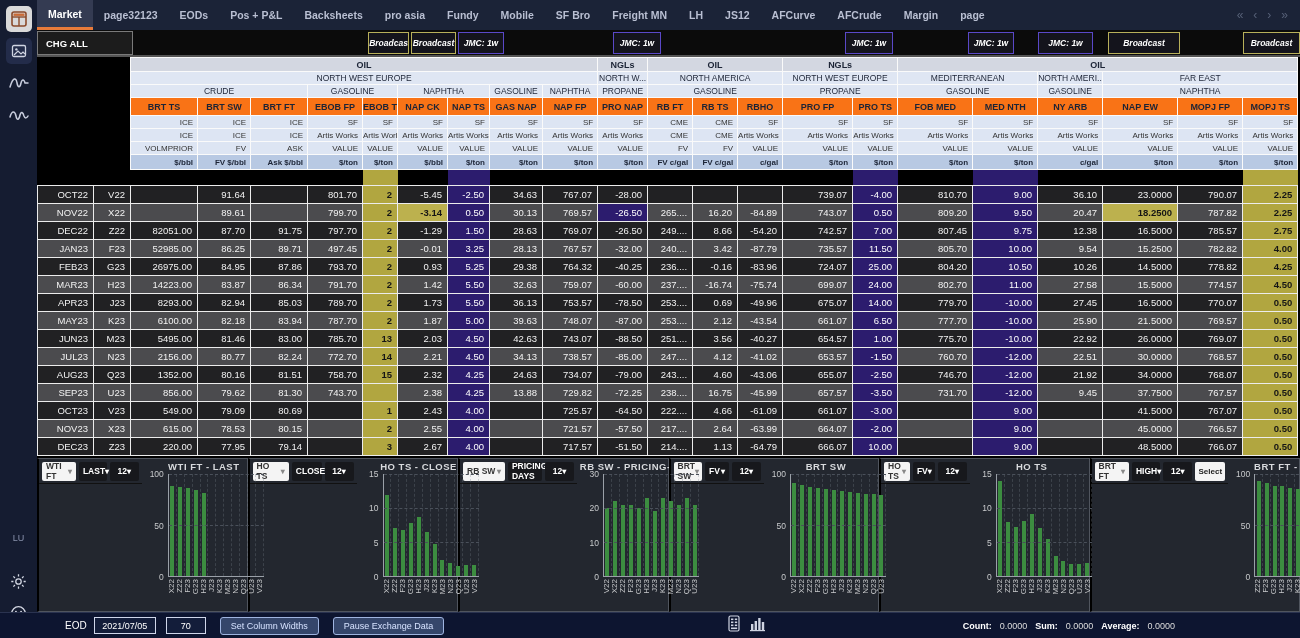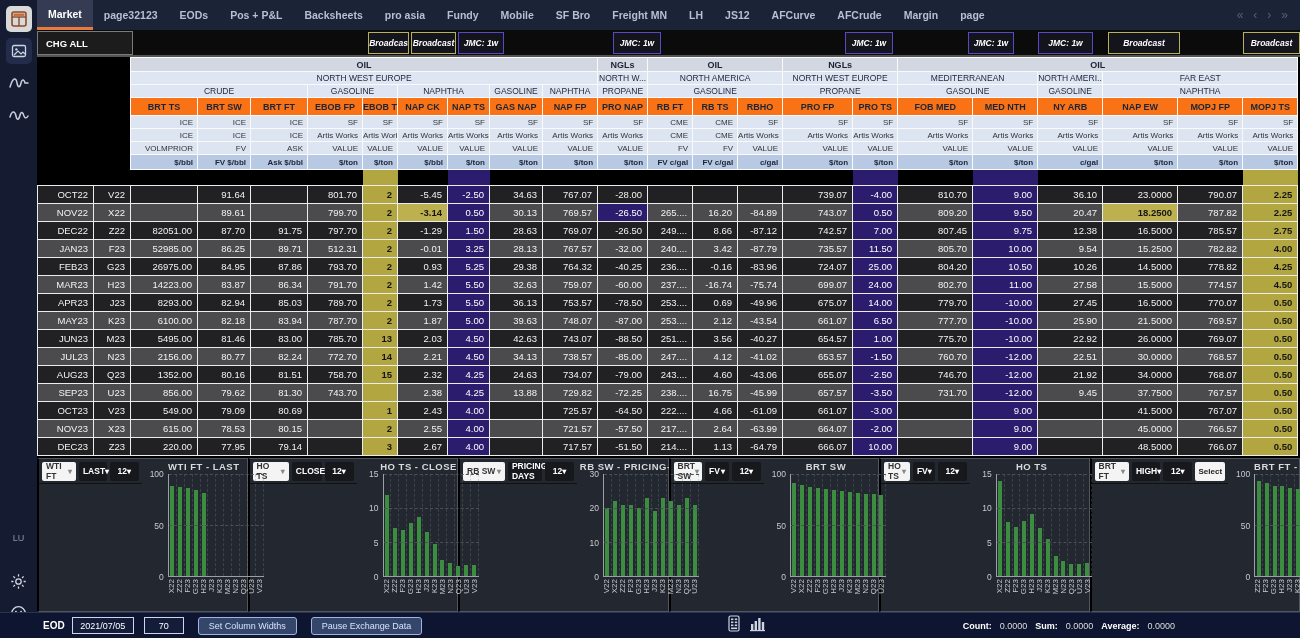--- a/index.html
+++ b/index.html
@@ -69,21 +69,21 @@
   .plot { flex:1; position:relative; border-left:1.5px solid #9aa0a8; border-bottom:1.5px solid #9aa0a8; display:flex; align-items:flex-end; }
   .gridline { position:absolute; left:0; right:0; border-top:1px dashed #4a505a; }
   .slot { flex:1; height:100%; display:flex; align-items:flex-end; justify-content:center; border-right:1px dashed rgba(120,128,140,.30); }
   .bar { width:58%; background:#3c8d40; }
   .xlabels { height:32px; display:flex; }
   .xl { flex:1; display:flex; justify-content:center; align-items:flex-start; overflow:hidden; }
   .xl span { writing-mode:vertical-rl; transform:rotate(180deg); color:#c8cacc; font-size:8px; line-height:1; margin-top:2px; }
 
   
   #footer { position:absolute; left:0; bottom:0; width:1300px; height:26px; background:#0d1530; border-top:1px solid #2a3350; display:flex; align-items:center; z-index:6; }
-  .f-eod { color:#fff; font-size:10px; font-weight:bold; margin-left:43px; }
+  .f-eod { color:#fff; font-size:10px; font-weight:normal; margin-left:65px; }
   .f-box { border:1px solid #cfd6ea; color:#fff; font-size:9px; height:17px; display:flex; align-items:center; justify-content:center; margin-left:7px; background:#131d3a; }
   .f-btn { background:#35466b; border:1px solid #9fb4e0; color:#d6e2ff; font-size:9px; height:18px; border-radius:3px; display:flex; align-items:center; padding:0 10px; margin-left:14px; }
   .f-icons { position:absolute; left:728px; display:flex; gap:9px; align-items:center; }
   .f-stats { position:absolute; right:125px; display:flex; gap:8px; align-items:center; font-size:9px; color:#ddd; }
   .f-stats b { color:#fff; }
 </style>
 </head>
 <body>
 
 <div id="app">
@@ -440,37 +440,37 @@
             <td>91.75</td>
             <td>797.70</td>
             <td class="ycol">2</td>
             <td>-1.29</td>
             <td class="pcol">1.50</td>
             <td>28.63</td>
             <td>769.07</td>
             <td>-26.50</td>
             <td>249....</td>
             <td>8.66</td>
-            <td>-87.12</td>
+            <td>-54.20</td>
             <td>742.57</td>
             <td class="pcol">7.00</td>
             <td>807.45</td>
             <td class="pcol">9.75</td>
             <td>12.38</td>
             <td>16.5000</td>
             <td>785.57</td>
             <td class="ycol">2.75</td>
           </tr>
           <tr class="data lt">
             <td class="mon">JAN23</td>
             <td class="mon">F23</td>
             <td>52985.00</td>
             <td>86.25</td>
             <td>89.71</td>
-            <td>512.31</td>
+            <td>497.45</td>
             <td class="ycol">2</td>
             <td>-0.01</td>
             <td class="pcol">3.25</td>
             <td>28.13</td>
             <td>767.57</td>
             <td>-32.00</td>
             <td>240....</td>
             <td>3.42</td>
             <td>-87.79</td>
             <td>735.57</td>

